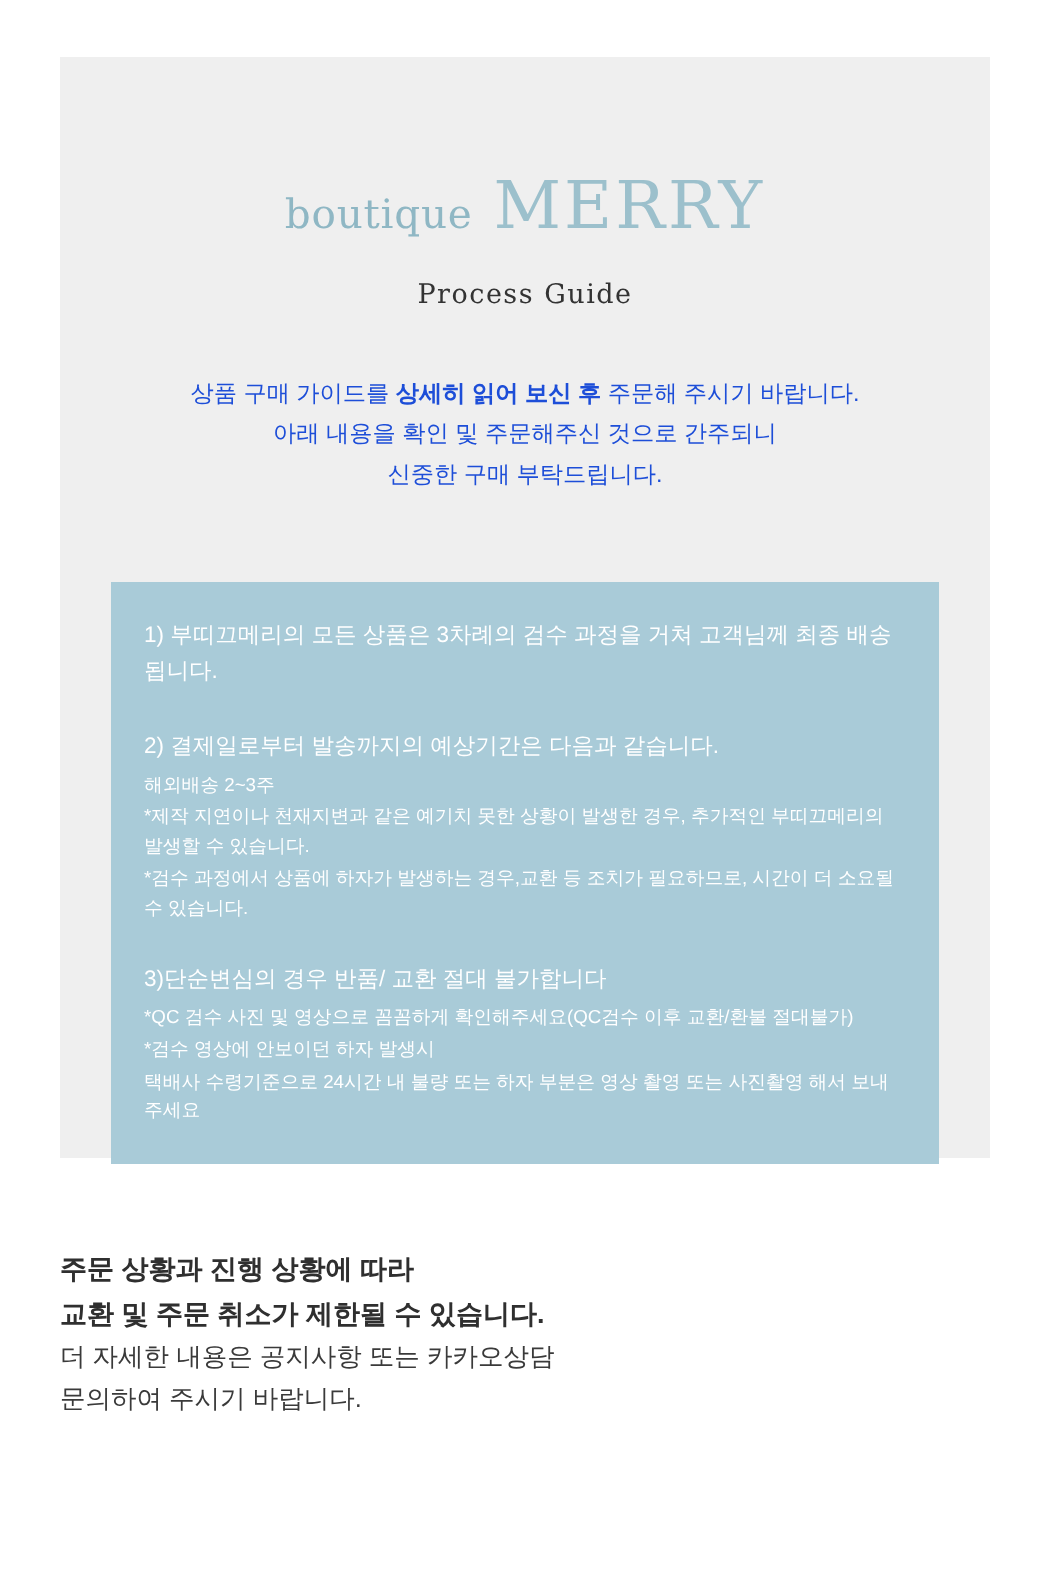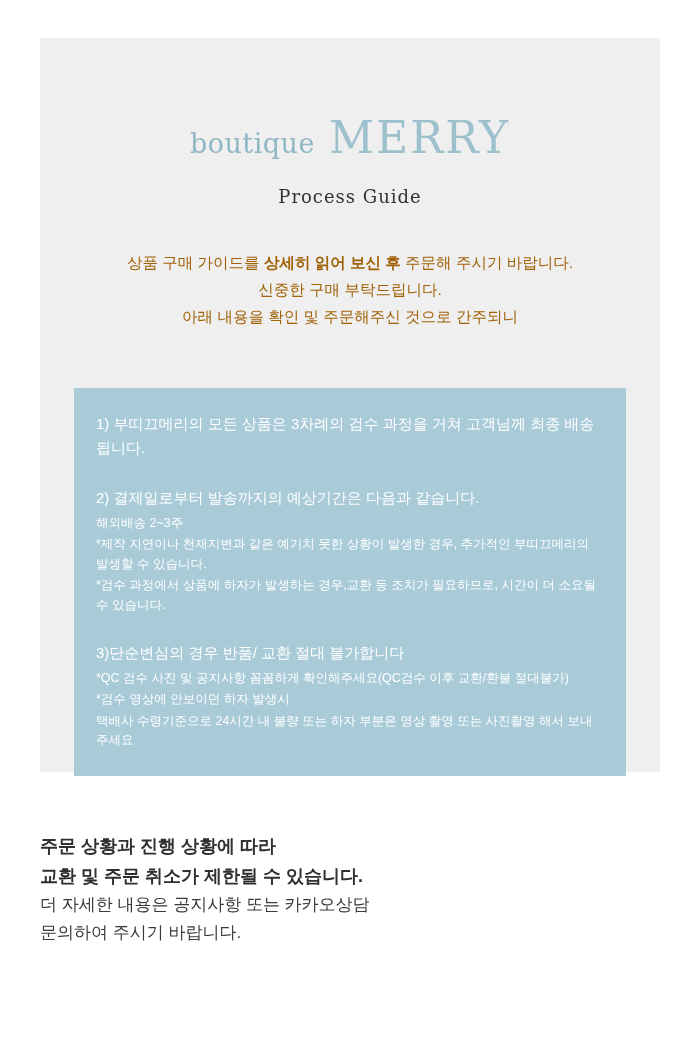--- a/index.html
+++ b/index.html
@@ -52,21 +52,21 @@
     text-align: center;
     margin-top: 26px;
     font-family: "DejaVu Serif", serif;
     font-size: 18px;
     color: #333333;
     letter-spacing: 1px;
   }
   .intro {
     text-align: center;
     margin-top: 42px;
-    color: #a16207;
+    color: #1d4ed8;
     font-size: 15.5px;
     line-height: 1.75;
   }
   .intro .line {
     display: block;
   }
   .intro b {
     font-weight: bold;
   }
   .box {
@@ -122,34 +122,34 @@
   <div class="canvas">
 
     <div class="brand">
       <span class="brand-boutique">boutique</span><span class="brand-merry">MERRY</span>
     </div>
 
     <div class="subtitle">Process Guide</div>
 
     <div class="intro">
       <span class="line"><span>상품 구매 가이드를 </span><b>상세히 읽어 보신 후</b><span> 주문해 주시기 바랍니다.</span></span>
+      <span class="line">아래 내용을 확인 및 주문해주신 것으로 간주되니</span>
       <span class="line">신중한 구매 부탁드립니다.</span>
-      <span class="line">아래 내용을 확인 및 주문해주신 것으로 간주되니</span>
     </div>
 
     <div class="box">
       <p class="head"><span>1) 부띠끄메리의 모든 상품은 </span><span>3차례의 검수 과정</span><span>을 거쳐 고객님께 최종 배송됩니다.</span></p>
 
       <p class="head spaced"><span>2) 결제일로부터 발송까지의 </span><span>예상기간</span><span>은 다음과 같습니다.</span></p>
       <p class="sub">해외배송 2~3주</p>
       <p class="sub">*제작 지연이나 천재지변과 같은 예기치 못한 상황이 발생한 경우, 추가적인 부띠끄메리의 발생할 수 있습니다.</p>
       <p class="sub">*검수 과정에서 상품에 하자가 발생하는 경우,교환 등 조치가 필요하므로, 시간이 더 소요될 수 있습니다.</p>
 
       <p class="head spaced">3)단순변심의 경우 반품/ 교환 절대 불가합니다</p>
-      <p class="sub">*QC 검수 사진 및 공지사항 꼼꼼하게 확인해주세요(QC검수 이후 교환/환불 절대불가)</p>
+      <p class="sub">*QC 검수 사진 및 영상으로 꼼꼼하게 확인해주세요(QC검수 이후 교환/환불 절대불가)</p>
       <p class="sub">*검수 영상에 안보이던 하자 발생시</p>
       <p class="sub">택배사 수령기준으로 24시간 내 불량 또는 하자 부분은 영상 촬영 또는 사진촬영 해서 보내주세요</p>
     </div>
 
     <div class="footer">
       <span class="strong">주문 상황과 진행 상황에 따라</span>
       <span class="strong">교환 및 주문 취소가 제한될 수 있습니다.</span>
       <span class="normal">더 자세한 내용은 공지사항 또는 카카오상담</span>
       <span class="normal">문의하여 주시기 바랍니다.</span>
     </div>

